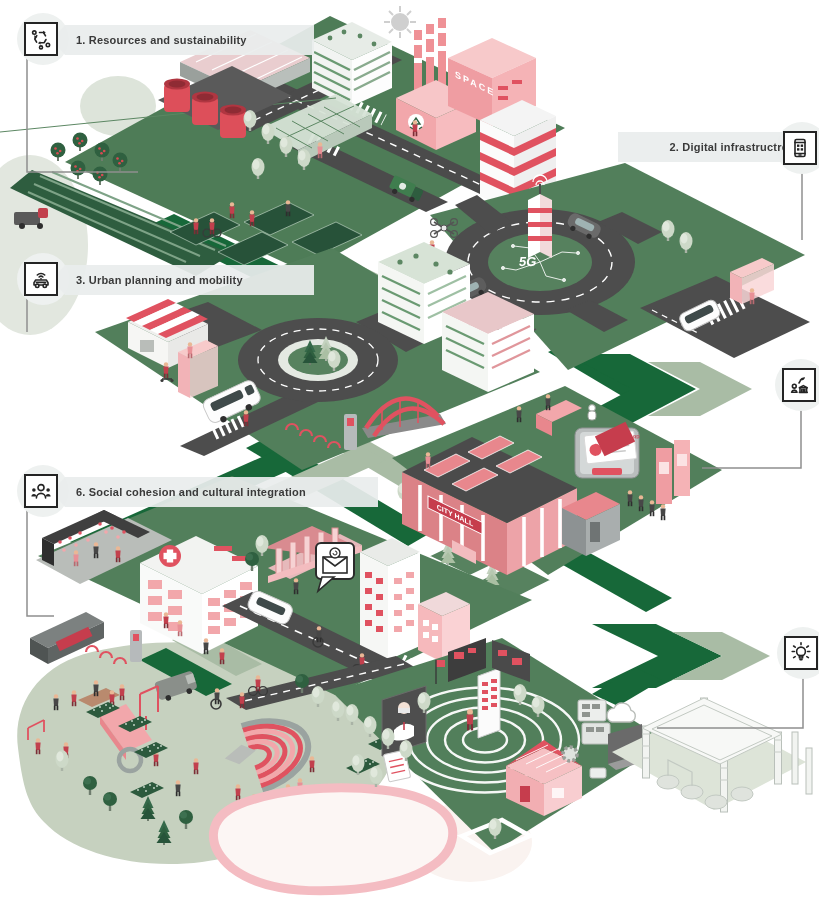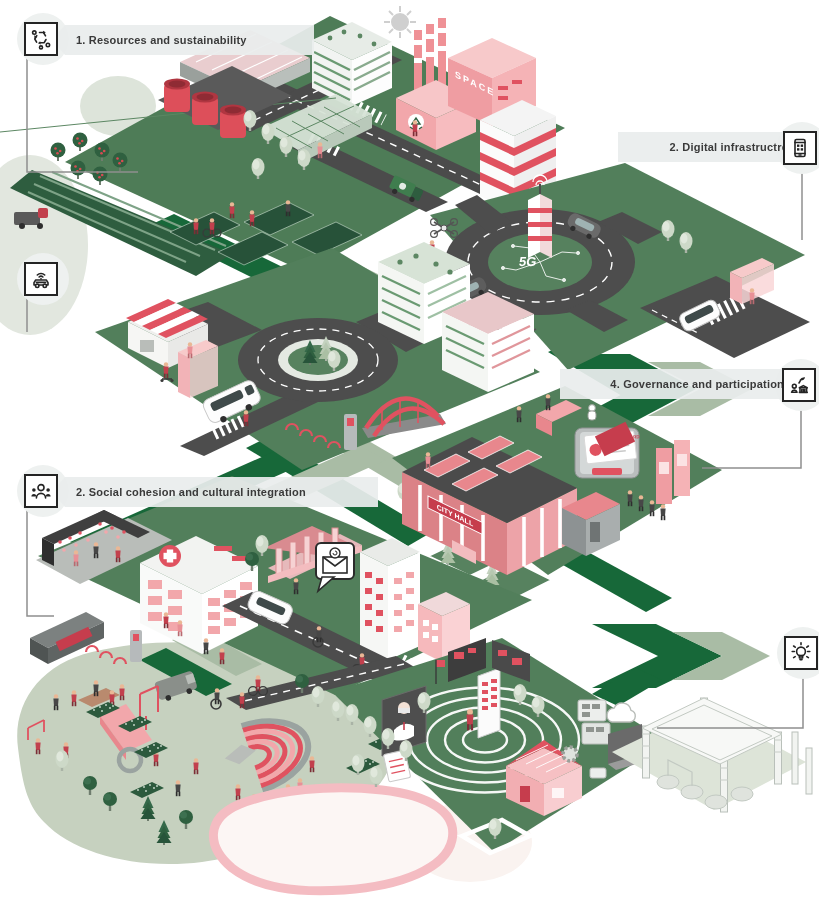--- a/index.html
+++ b/index.html
@@ -1000,58 +1000,58 @@
             <rect x="9" y="12.2" width="2.4" height="2.4"></rect>
             <rect x="12.7" y="12.2" width="2.4" height="2.4"></rect>
           </g>
       <line x1="11" y1="19" x2="13" y2="19"></line>
     </svg>
   </div>
 </div>
 
 <div class="callout">
   <div class="co-circle" style="left:17px;top:253px"></div>
+  <div class="co-band pleft" style="left:52px;top:265px;width:238px">
+    <span>3. Urban planning and mobility</span>
+  </div>
   <div class="co-box" style="left:24px;top:262px">
     <svg class="icon-svg" width="24" height="24" viewBox="0 0 24 24">
       <path d="M8.3,8 a5.2,5.2 0 0 1 7.4,0"></path>
           <path d="M10.1,10 a2.7,2.7 0 0 1 3.8,0"></path>
       <circle cx="12" cy="11.8" r="0.9" fill="#242424" stroke="none"></circle>
       <path d="M5,18 v-2.4 l1.7,-2.6 h10.6 l1.7,2.6 v2.4 z"></path>
       <circle cx="8.2" cy="18.8" r="1.7" fill="#fff"></circle>
           <circle cx="15.8" cy="18.8" r="1.7" fill="#fff"></circle>
       <line x1="7.4" y1="15.4" x2="16.6" y2="15.4"></line>
     </svg>
   </div>
 </div>
 
 <div class="callout">
   <div class="co-circle" style="left:775px;top:359px"></div>
-  <div class="co-band pright" style="left:560px;top:369px;width:224px">
-    <span>4. Governance and participation</span>
-  </div>
   <div class="co-box" style="left:782px;top:368px">
     <svg class="icon-svg" width="24" height="24" viewBox="0 0 24 24">
       <path d="M12.5,7 q1.8,-3.2 5.5,-2.8 q-0.8,3.4 -4.4,3.2 z" fill="#242424" stroke="none"></path>
       <line x1="13.4" y1="7.6" x2="12" y2="10"></line>
       <circle cx="7.3" cy="13.2" r="1.9"></circle>
       <path d="M4.6,19.2 a2.8,2.8 0 0 1 5.4,0 z"></path>
       <path d="M13,19.2 v-4.4 h6.6 v4.4"></path>
       <path d="M12.4,14.8 l3.9,-2.2 l3.9,2.2"></path>
       <line x1="14.8" y1="16.2" x2="14.8" y2="19"></line>
           <line x1="16.3" y1="16.2" x2="16.3" y2="19"></line>
           <line x1="17.8" y1="16.2" x2="17.8" y2="19"></line>
       <line x1="12.4" y1="19.4" x2="20.2" y2="19.4"></line>
     </svg>
   </div>
 </div>
 
 <div class="callout">
   <div class="co-circle" style="left:17px;top:465px"></div>
   <div class="co-band pleft" style="left:52px;top:477px;width:302px">
-    <span>2. Social cohesion and cultural integration</span>
+    <span>6. Social cohesion and cultural integration</span>
   </div>
   <div class="co-box" style="left:24px;top:474px">
     <svg class="icon-svg" width="24" height="24" viewBox="0 0 24 24">
       <circle cx="12" cy="8.6" r="3"></circle>
       <path d="M7.4,19 a4.6,4.6 0 0 1 9.2,0"></path>
       <circle cx="4.9" cy="11" r="1.8" fill="#242424" stroke="none"></circle>
       <path d="M2.4,17.6 a2.5,2.5 0 0 1 5,0 z" fill="#242424" stroke="none"></path>
       <circle cx="19.1" cy="11" r="1.8" fill="#242424" stroke="none"></circle>
       <path d="M16.6,17.6 a2.5,2.5 0 0 1 5,0 z" fill="#242424" stroke="none"></path>
     </svg>

